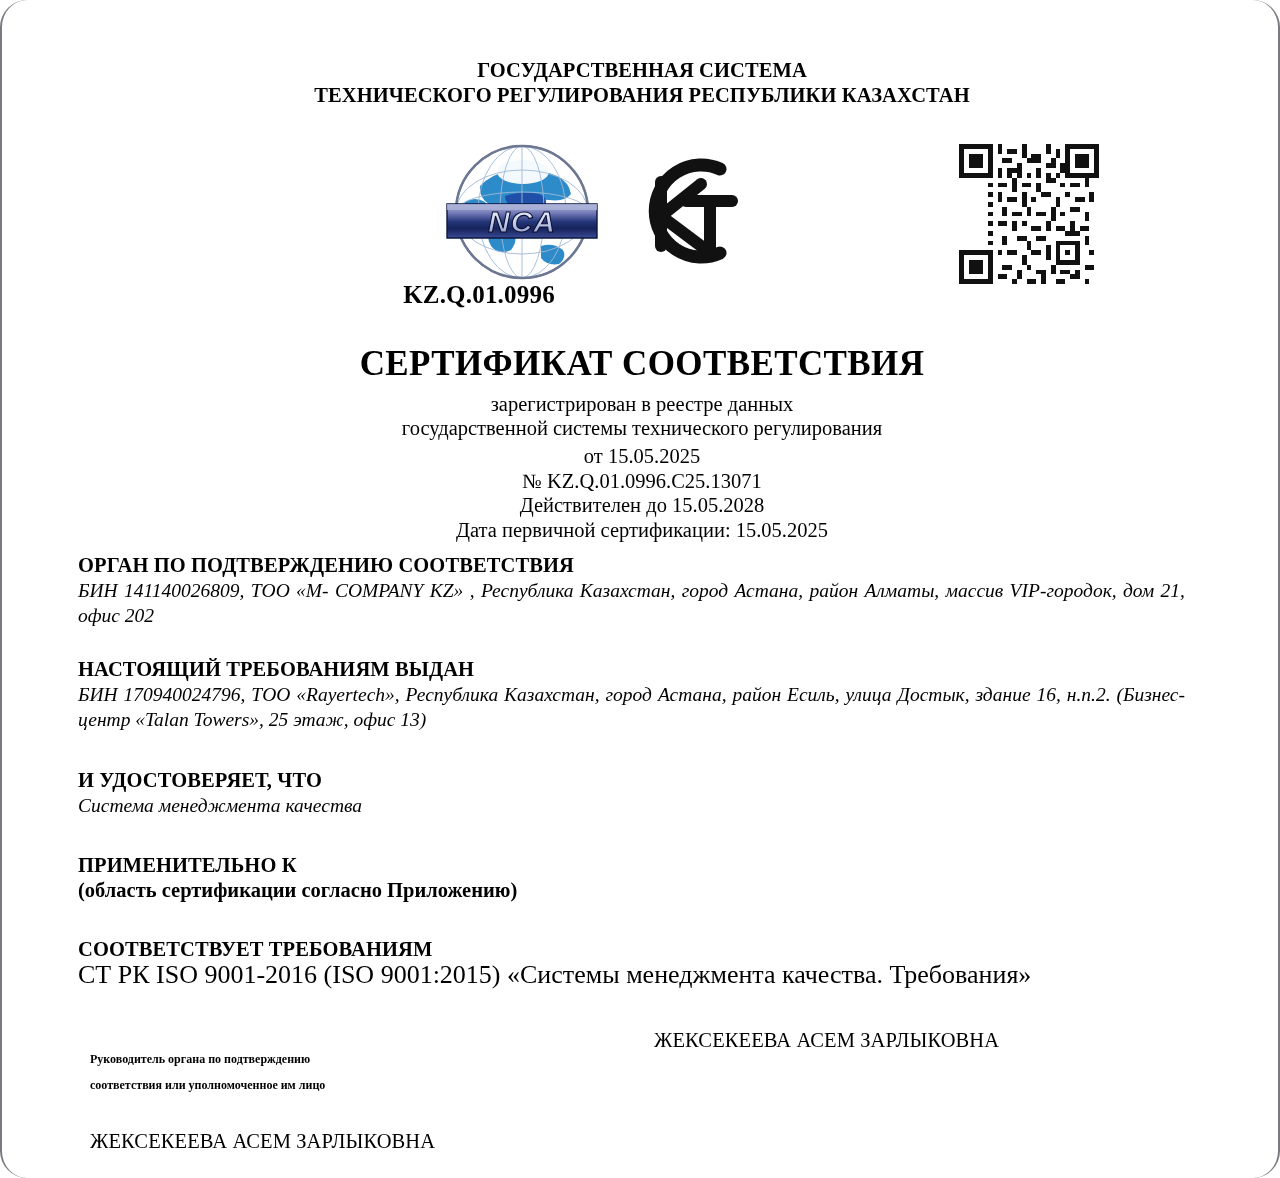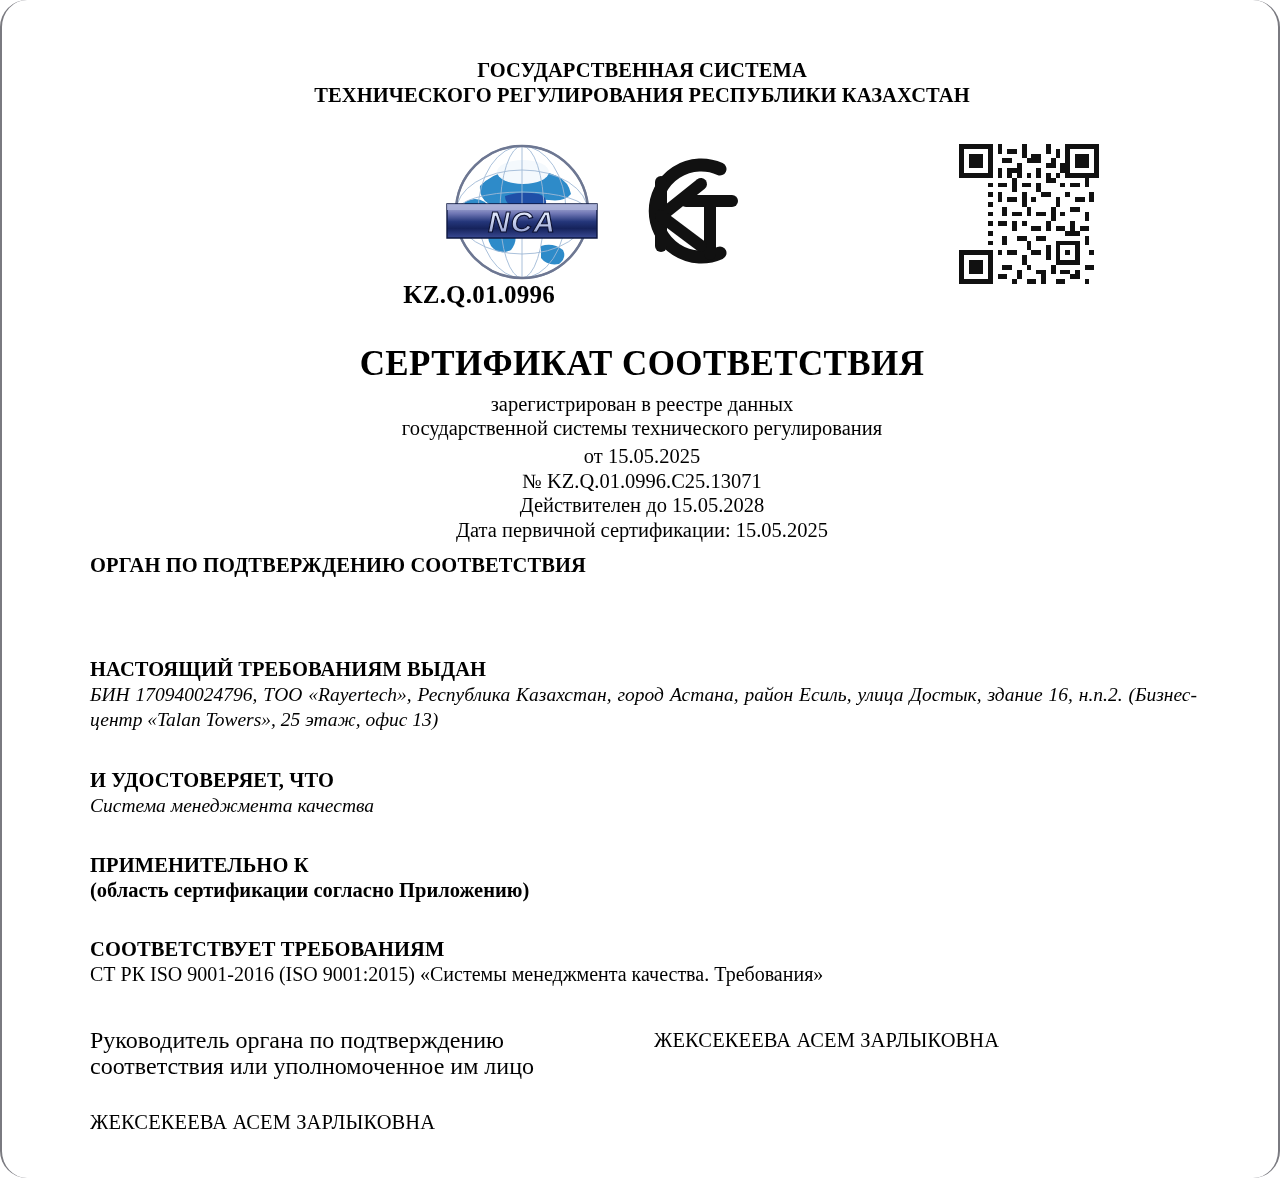--- a/index.html
+++ b/index.html
@@ -104,36 +104,36 @@
     position: absolute;
     left: 0; top: 444px;
     width: 1280px;
     text-align: center;
     font-size: 20.5px;
     line-height: 24.5px;
   }
   .regblock span { display: block; }
 
   
-  .section { position: absolute; left: 88px; width: 1107px; }
+  .section { position: absolute; left: 76px; width: 1107px; }
   .sec-head {
     font-weight: bold;
     font-size: 20.5px;
     line-height: 25px;
     letter-spacing: 0.1px;
   }
   .sec-body-italic {
     font-style: italic;
     font-size: 19.5px;
     line-height: 25px;
     text-align: justify;
     text-justify: inter-word;
   }
   .sec-body-plain {
-    font-size: 20px;
+    font-size: 26px;
     line-height: 25px;
   }
   .sec-sub-bold {
     font-weight: bold;
     font-size: 20.5px;
     line-height: 25px;
   }
 
   #sec-body      { top: 553px; }
   #sec-issued    { top: 657px; }
@@ -149,23 +149,24 @@
   }
   .sig-row {
     position: relative;
     min-height: 28px;
   }
   .sig-row + .sig-row { margin-top: 30px; }
   .sig-role {
     display: inline-block;
     width: 560px;
     vertical-align: top;
-    font-weight: normal;
-    font-size: 24px;
+    font-weight: bold;
+    font-size: 12px;
     line-height: 26px;
+    margin-top: 19px;
   }
   .sig-role span { display: block; }
   .sig-name {
     display: inline-block;
     vertical-align: top;
     font-size: 20.5px;
     line-height: 26px;
     letter-spacing: 0.1px;
   }
 </style>
@@ -383,20 +384,21 @@
 
   <div class="regblock">
     <span>от 15.05.2025</span>
     <span>№ KZ.Q.01.0996.C25.13071</span>
     <span>Действителен до 15.05.2028</span>
     <span>Дата первичной сертификации: 15.05.2025</span>
   </div>
 
   <div class="section" id="sec-body">
     <div class="sec-head">ОРГАН ПО ПОДТВЕРЖДЕНИЮ СООТВЕТСТВИЯ</div>
+    <div class="sec-body-italic">БИН 141140026809, ТОО «M- COMPANY KZ» , Республика Казахстан, город Астана, район Алматы, массив VIP-городок, дом 21, офис 202</div>
   </div>
 
   <div class="section" id="sec-issued">
     <div class="sec-head">НАСТОЯЩИЙ ТРЕБОВАНИЯМ ВЫДАН</div>
     <div class="sec-body-italic">БИН 170940024796, ТОО «Rayertech», Республика Казахстан, город Астана, район Есиль, улица Достык, здание 16, н.п.2. (Бизнес-центр «Talan Towers», 25 этаж, офис 13)</div>
   </div>
 
   <div class="section" id="sec-scope">
     <div class="sec-head">ПРИМЕНИТЕЛЬНО К</div>
     <div class="sec-sub-bold">(область сертификации согласно Приложению)</div>

